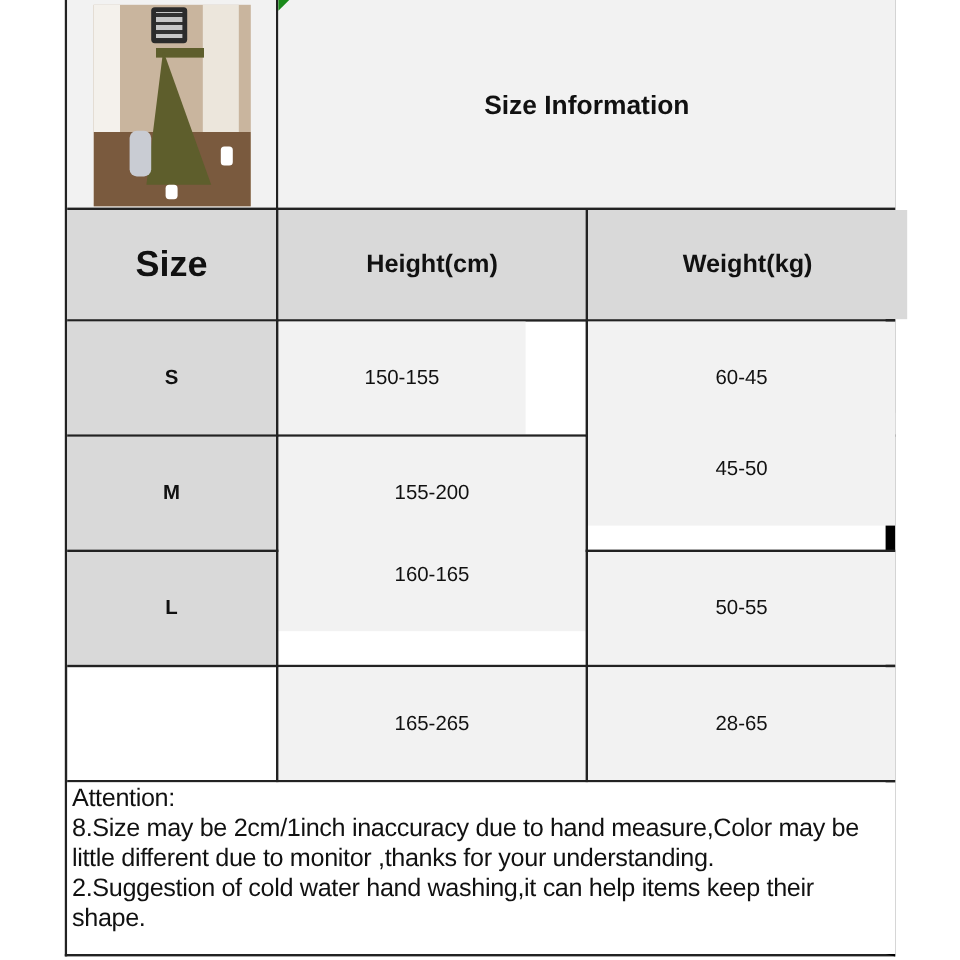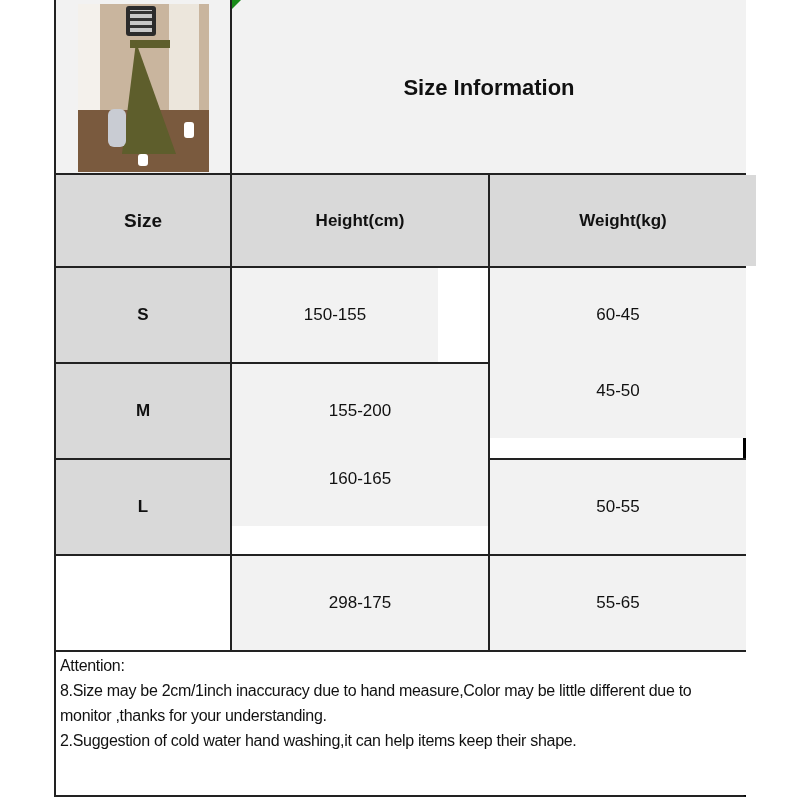--- a/index.html
+++ b/index.html
@@ -1,28 +1,28 @@
 <!DOCTYPE html>
 <html><head>
 <meta charset="utf-8">
 <style>
   html, body { margin:0; padding:0; background:#ffffff; }
   body { width:800px; height:800px; position:relative; overflow:hidden; font-family:"Liberation Sans", sans-serif; color:#111; }
-  .sheet { position:absolute; left:54px; top:0; width:692px; height:797px; border-right:3px solid #000000; border-bottom:2px solid #222; border-left:2px solid #222; box-sizing:border-box; }
+  .sheet { position:absolute; left:54px; top:0; width:692px; height:797px; border-right:8px solid #000000; border-bottom:2px solid #222; border-left:2px solid #222; box-sizing:border-box; }
   .cell { position:absolute; box-sizing:border-box; display:flex; align-items:center; justify-content:center; }
   .photo-cell { left:0; top:0; width:176px; height:175px; background:#f2f2f2; border-right:2px solid #222; }
   .title-cell { left:176px; top:0; width:514px; height:175px; background:#f2f2f2; font-weight:bold; font-size:22px; }
   .corner-mark { position:absolute; left:176px; top:0; width:0; height:0; border-top:9px solid #1a8a1a; border-right:9px solid transparent; }
   .hline { position:absolute; left:0; width:690px; height:2px; background:#222; }
   .vline { position:absolute; width:2px; background:#222; }
-  .hdr { background:#d9d9d9; font-weight:bold; font-size:17px; }
-  .hdr-size { font-size:19px;text-align:center; }
+  .hdr { background:#d9d9d9; font-weight:bold; font-size:21px; }
+  .hdr-size { font-size:30px;text-align:center; }
   .sizecol { background:#d9d9d9; font-weight:bold; font-size:17px; }
   .val { background:#f2f2f2; font-size:17px; }
-  .notes { position:absolute; left:0; top:652px; width:690px; height:143px; background:#ffffff; padding:1px 4px; box-sizing:border-box; font-size:16px; line-height:25px; letter-spacing:-0.3px; }
+  .notes { position:absolute; left:0; top:652px; width:690px; height:143px; background:#ffffff; padding:1px 4px; box-sizing:border-box; font-size:21px; line-height:25px; letter-spacing:-0.3px; }
   .notes div { white-space:pre-wrap; }
   
   .photo { position:absolute; left:22px; top:4px; width:131px; height:168px; background:#c9b59e; overflow:hidden; }
   .curtainL { position:absolute; left:0; top:0; width:22px; height:165px; background:#f4f1ec; }
   .curtainR { position:absolute; right:10px; top:0; width:30px; height:140px; background:#ece6dc; }
   .floor { position:absolute; left:0; bottom:0; width:131px; height:62px; background:#7a5a3e; }
   .top { position:absolute; left:48px; top:2px; width:30px; height:30px; background:#2b2b2b; border-radius:3px; }
   .topprint { position:absolute; left:52px; top:6px; width:22px; height:22px; background:repeating-linear-gradient(0deg,#eee 0 4px,#333 4px 7px); opacity:.8; }
   .skirt { position:absolute; left:44px; top:38px; width:0; height:0; border-left:14px solid transparent; border-right:40px solid transparent; border-bottom:112px solid #5e5e2c; }
   .skirtTop { position:absolute; left:52px; top:36px; width:40px; height:8px; background:#5e5e2c; }
@@ -67,22 +67,22 @@
   <div class="cell sizecol" style="left:0;top:364px;width:174px;height:94px">M</div>
   <div class="cell val" style="left:176px;top:364px;width:256px;height:94px">155-200</div>
   <div class="cell val" style="left:434px;top:344px;width:256px;height:94px">45-50</div>
 
   <div class="hline" style="top:458px"></div>
   <div class="cell sizecol" style="left:0;top:460px;width:174px;height:94px">L</div>
   <div class="cell val" style="left:176px;top:432px;width:256px;height:94px">160-165</div>
   <div class="cell val" style="left:434px;top:460px;width:256px;height:94px">50-55</div>
 
   <div class="hline" style="top:554px"></div>
-  <div class="cell val" style="left:176px;top:556px;width:256px;height:94px">298-175</div>
-  <div class="cell val" style="left:434px;top:556px;width:256px;height:94px">55-65</div>
+  <div class="cell val" style="left:176px;top:556px;width:256px;height:94px">165-265</div>
+  <div class="cell val" style="left:434px;top:556px;width:256px;height:94px">28-65</div>
 
   <div class="hline" style="top:650px"></div>
 
   <div class="vline" style="left:174px;top:175px;height:477px"></div>
   <div class="vline" style="left:432px;top:175px;height:477px"></div>
 
   <div class="notes">
     <div>Attention:</div>
     <div>8.Size may be 2cm/1inch inaccuracy due to hand measure,Color may be little different due to monitor ,thanks for your understanding.</div>
     <div>2.Suggestion of cold water hand washing,it can help items keep their shape.</div>

